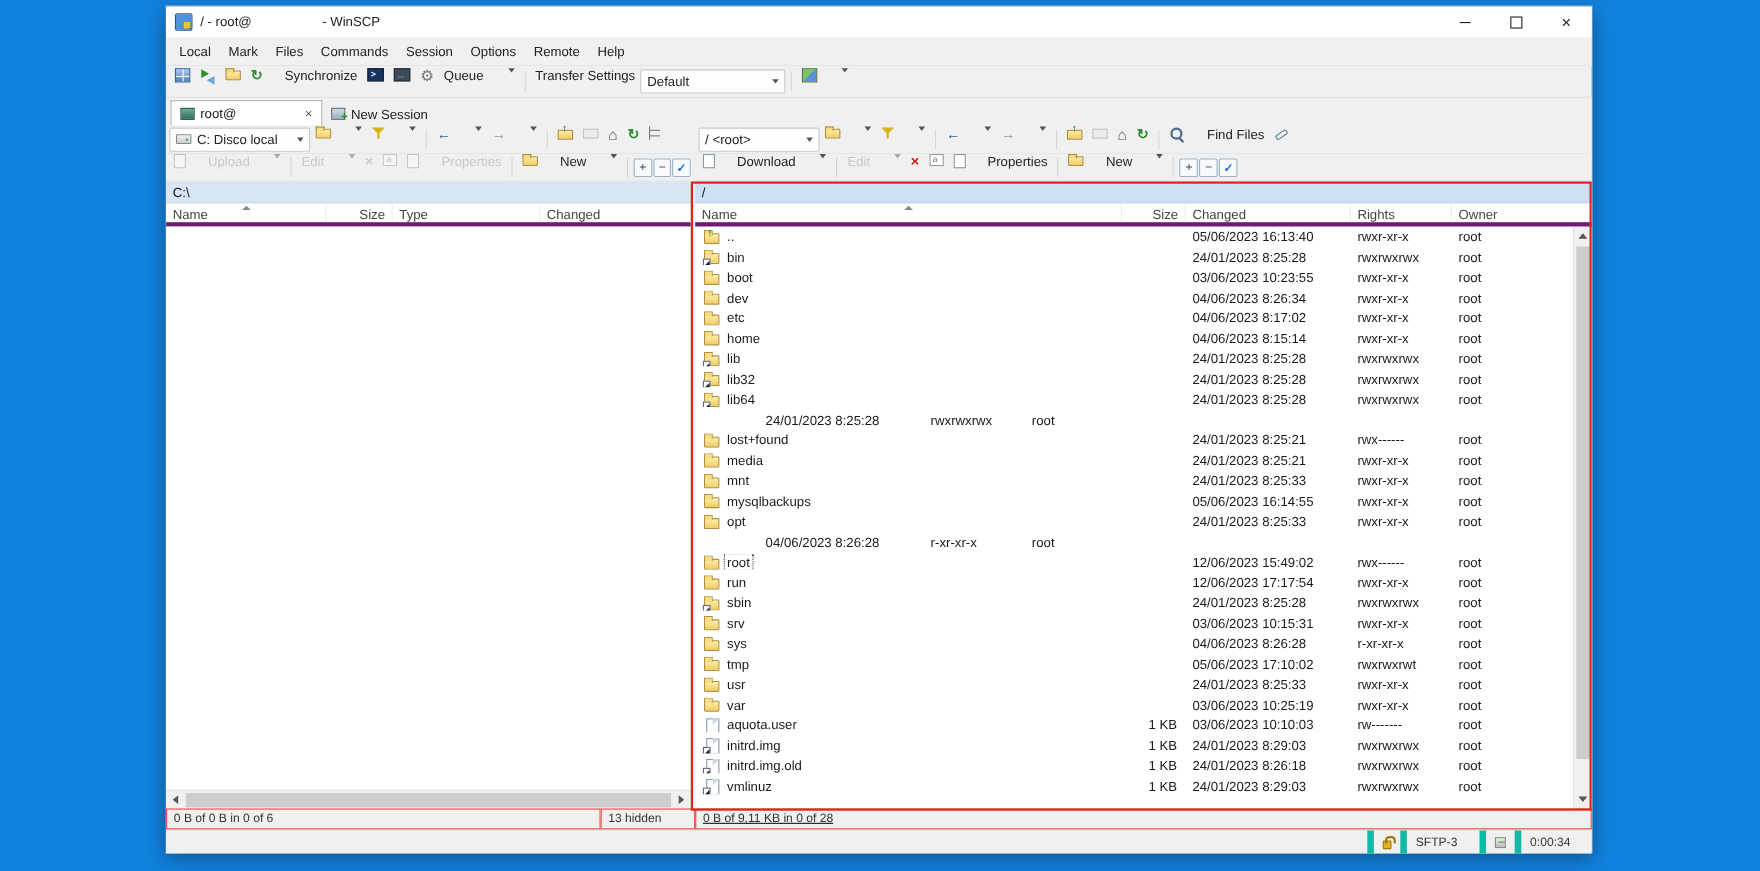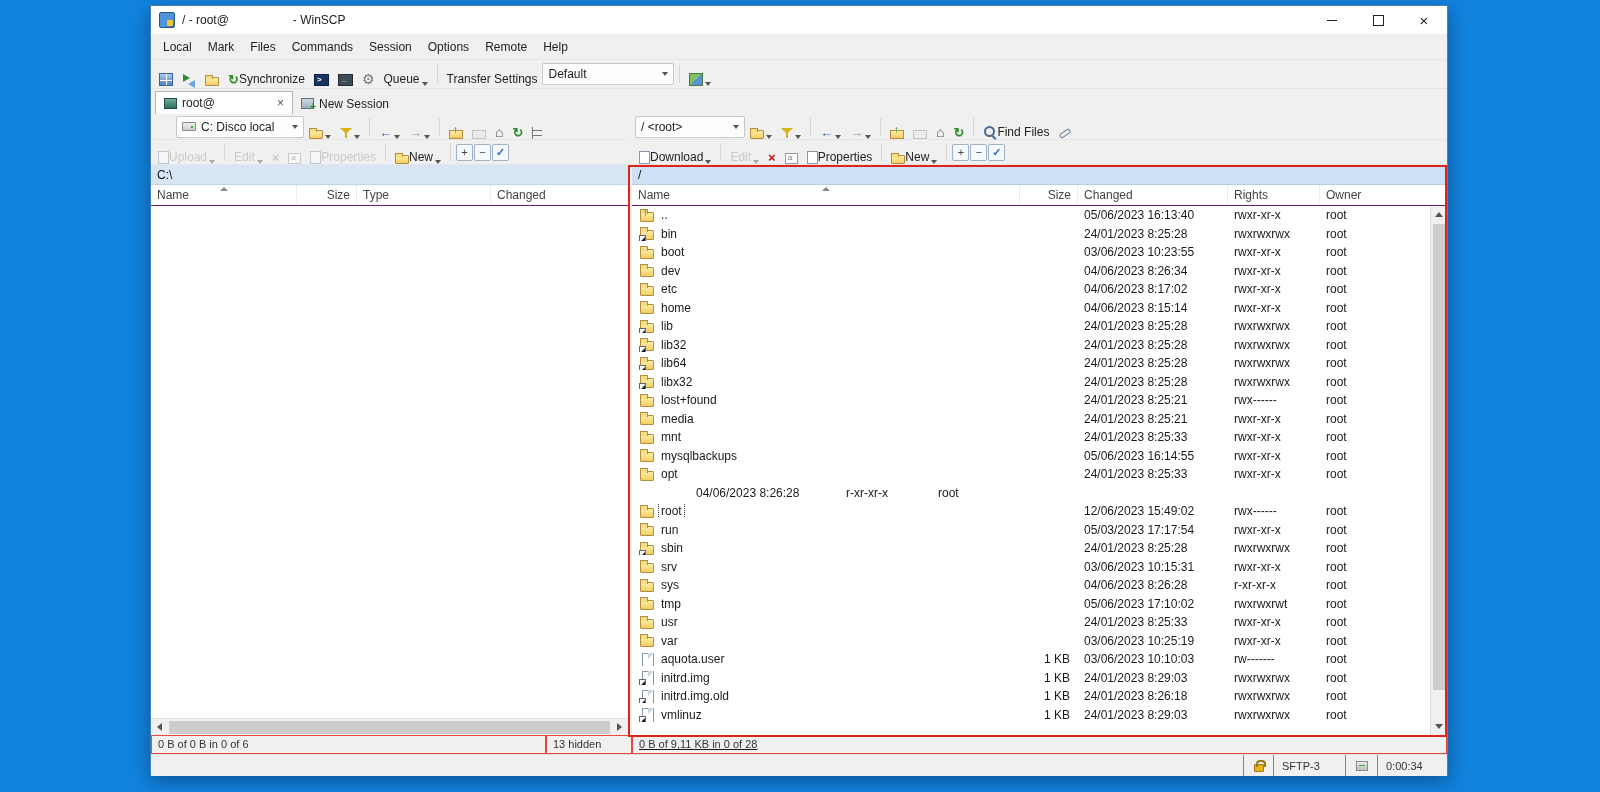--- a/index.html
+++ b/index.html
@@ -24,21 +24,21 @@
   .btn-close { font-size:15px; line-height:1; }
   .btn-close::before { content:"\00d7"; }
 
   
   .menubar { height:25px; display:flex; align-items:center; padding-left:4px; background:#f0f0f0; }
   .menu-item { padding:4px 8px; color:#222; }
 
   
   .main-toolbar { height:30px; display:flex; align-items:center; padding-left:4px; gap:1px;
                   border-top:1px solid #e6e6e6; border-bottom:1px solid #e2e2e2; }
-  .ibtn { height:24px; display:flex; align-items:flex-end; gap:0; padding:0 4px; border-radius:2px; color:#222; }
+  .ibtn { height:24px; display:flex; align-items:flex-start; gap:20px; padding:0 4px; border-radius:2px; color:#222; }
   .sep { width:1px; height:18px; background:#d6d6d6; margin:0 4px; flex:0 0 1px; }
   .caret { width:0; height:0; border-left:3px solid transparent; border-right:3px solid transparent;
            border-top:4px solid #555; margin-left:2px; }
   .disabled { opacity:.45; }
   .lbl { white-space:nowrap; }
   .lbl.gray { color:#9a9a9a; }
 
   
   .ig { display:inline-block; position:relative; }
   .ig-panels { width:14px; height:13px; background:linear-gradient(180deg,#a9c9ec,#4d82c4); border:1px solid #38639c; }
@@ -127,21 +127,21 @@
   .ptoolbar { display:flex; align-items:center; padding-left:3px; gap:1px; }
   .ptoolbar.t1 { height:26px; border-bottom:1px solid #e6e6e6; }
   .ptoolbar.t2 { height:25px; border-bottom:1px solid #e6e6e6; }
   .combo { display:flex; align-items:center; gap:5px; height:22px; padding:0 5px; border:1px solid #c9c9c9;
            border-radius:2px; background:#fdfdfd; color:#222; }
 
   .pathbar { height:20px; display:flex; align-items:center; padding-left:6px; color:#111; }
   .pathbar.local { background:#d8e6f4; border-bottom:1px solid #c2d4e6; }
   .pathbar.remote { background:#cde0f4; border-bottom:1px solid #b7cde4; }
 
-  .phead { height:21px; display:flex; background:#fff; border-bottom:1px solid #701a75; color:#444; }
+  .phead { height:21px; display:flex; background:#fff; border-bottom:4px solid #701a75; color:#444; }
   .hc { padding:3px 6px; border-right:1px solid #ececec; position:relative; white-space:nowrap; }
   .sortcaret { position:absolute; top:2px; left:50%; margin-left:-4px; width:0; height:0;
                border-left:4px solid transparent; border-right:4px solid transparent; border-bottom:4px solid #888; }
 
   
   .r-name { width:388px; } .r-size { width:58px; text-align:right; }
   .r-changed { width:150px; } .r-rights { width:92px; } .r-owner { flex:1; border-right:none; }
   
   .l-name { width:146px; } .l-size { width:60px; text-align:right; }
   .l-type { width:134px; } .l-changed { flex:1; border-right:none; }
@@ -192,21 +192,21 @@
   .panel-statusrow { height:19px; display:flex; }
   .ps-left { width:481px; display:flex; }
   .ps-right { flex:1; display:flex;text-decoration:underline; }
   .ps-cell { border:1px solid #ef4444; background:#f0f0f0; font-size:11px; color:#333;
              padding:2px 6px; white-space:nowrap; overflow:hidden; }
   .ps-grow { flex:1; }
   .ps-hidden { width:86px; }
 
   .main-statusrow { height:22px; display:flex; align-items:stretch; background:#f0f0f0; border-top:1px solid #dedede; }
   .ms-cell { display:flex; align-items:center; padding:0 8px; font-size:11px; color:#333;
-             border-left:1px solid #14b8a6; white-space:nowrap; }
+             border-left:6px solid #14b8a6; white-space:nowrap; }
   .ms-grow { flex:1; border-left:none; }
   .lock { width:10px; height:8px; background:#e8b31d; border:1px solid #9a7a10; position:relative; border-radius:1px; margin-top:4px; }
   .lock::before { content:""; position:absolute; left:1px; top:-5px; width:6px; height:5px;
       border:2px solid #9a7a10; border-bottom:none; border-radius:4px 4px 0 0; }
   .ig-activity { width:12px; height:10px; background:linear-gradient(#e8e8e8,#bdbdbd); border:1px solid #8a8a8a; position:relative; }
   .ig-activity::after { content:""; position:absolute; left:2px; top:3px; width:6px; height:1px; background:#3db03d; }
 
   
   .red-annotation { position:absolute; left:477px; top:159px; width:819px; height:572px;
                     border:2px solid #e0241b; pointer-events:none; z-index:50; }
@@ -289,21 +289,21 @@
     <div class="tab inactive">
       <span class="tab-new-icon"></span>
       <span class="lbl">New Session</span>
     </div>
   </div>
 
   <div class="panels">
 
     <div class="panel left">
       <div class="ptoolbar t1">
-        <div class="combo" style="width:128px;margin-left:22px;">
+        <div class="combo" style="width:128px;">
           <span class="ig ig-drive"></span>
           <span class="lbl">C: Disco local</span>
           <span class="spacer" style="flex:1"></span>
           <span class="caret"></span>
         </div>
         <div class="ibtn">
             <span class="ig ig-folder"></span>
             <span class="caret"></span>
           </div>
         <div class="ibtn">
@@ -579,26 +579,20 @@
                   <i class="lnk"></i>
                 </span>
                 <span class="nm">lib64</span>
               </div>
               <div class="fc c-size"></div>
               <div class="fc c-changed">24/01/2023 8:25:28</div>
               <div class="fc c-rights">rwxrwxrwx</div>
               <div class="fc c-owner">root</div>
             </div>
             <div class="frow">
-              <div class="fc c-name">
-                <span class="fi folder-link">
-                  <i class="lnk"></i>
-                </span>
-                <span class="nm">libx32</span>
-              </div>
               <div class="fc c-size"></div>
               <div class="fc c-changed">24/01/2023 8:25:28</div>
               <div class="fc c-rights">rwxrwxrwx</div>
               <div class="fc c-owner">root</div>
             </div>
             <div class="frow">
               <div class="fc c-name">
                 <span class="fi folder"></span>
                 <span class="nm">lost+found</span>
               </div>
@@ -662,21 +656,21 @@
               <div class="fc c-changed">12/06/2023 15:49:02</div>
               <div class="fc c-rights">rwx------</div>
               <div class="fc c-owner">root</div>
             </div>
             <div class="frow">
               <div class="fc c-name">
                 <span class="fi folder"></span>
                 <span class="nm">run</span>
               </div>
               <div class="fc c-size"></div>
-              <div class="fc c-changed">05/03/2023 17:17:54</div>
+              <div class="fc c-changed">12/06/2023 17:17:54</div>
               <div class="fc c-rights">rwxr-xr-x</div>
               <div class="fc c-owner">root</div>
             </div>
             <div class="frow">
               <div class="fc c-name">
                 <span class="fi folder-link">
                   <i class="lnk"></i>
                 </span>
                 <span class="nm">sbin</span>
               </div>

